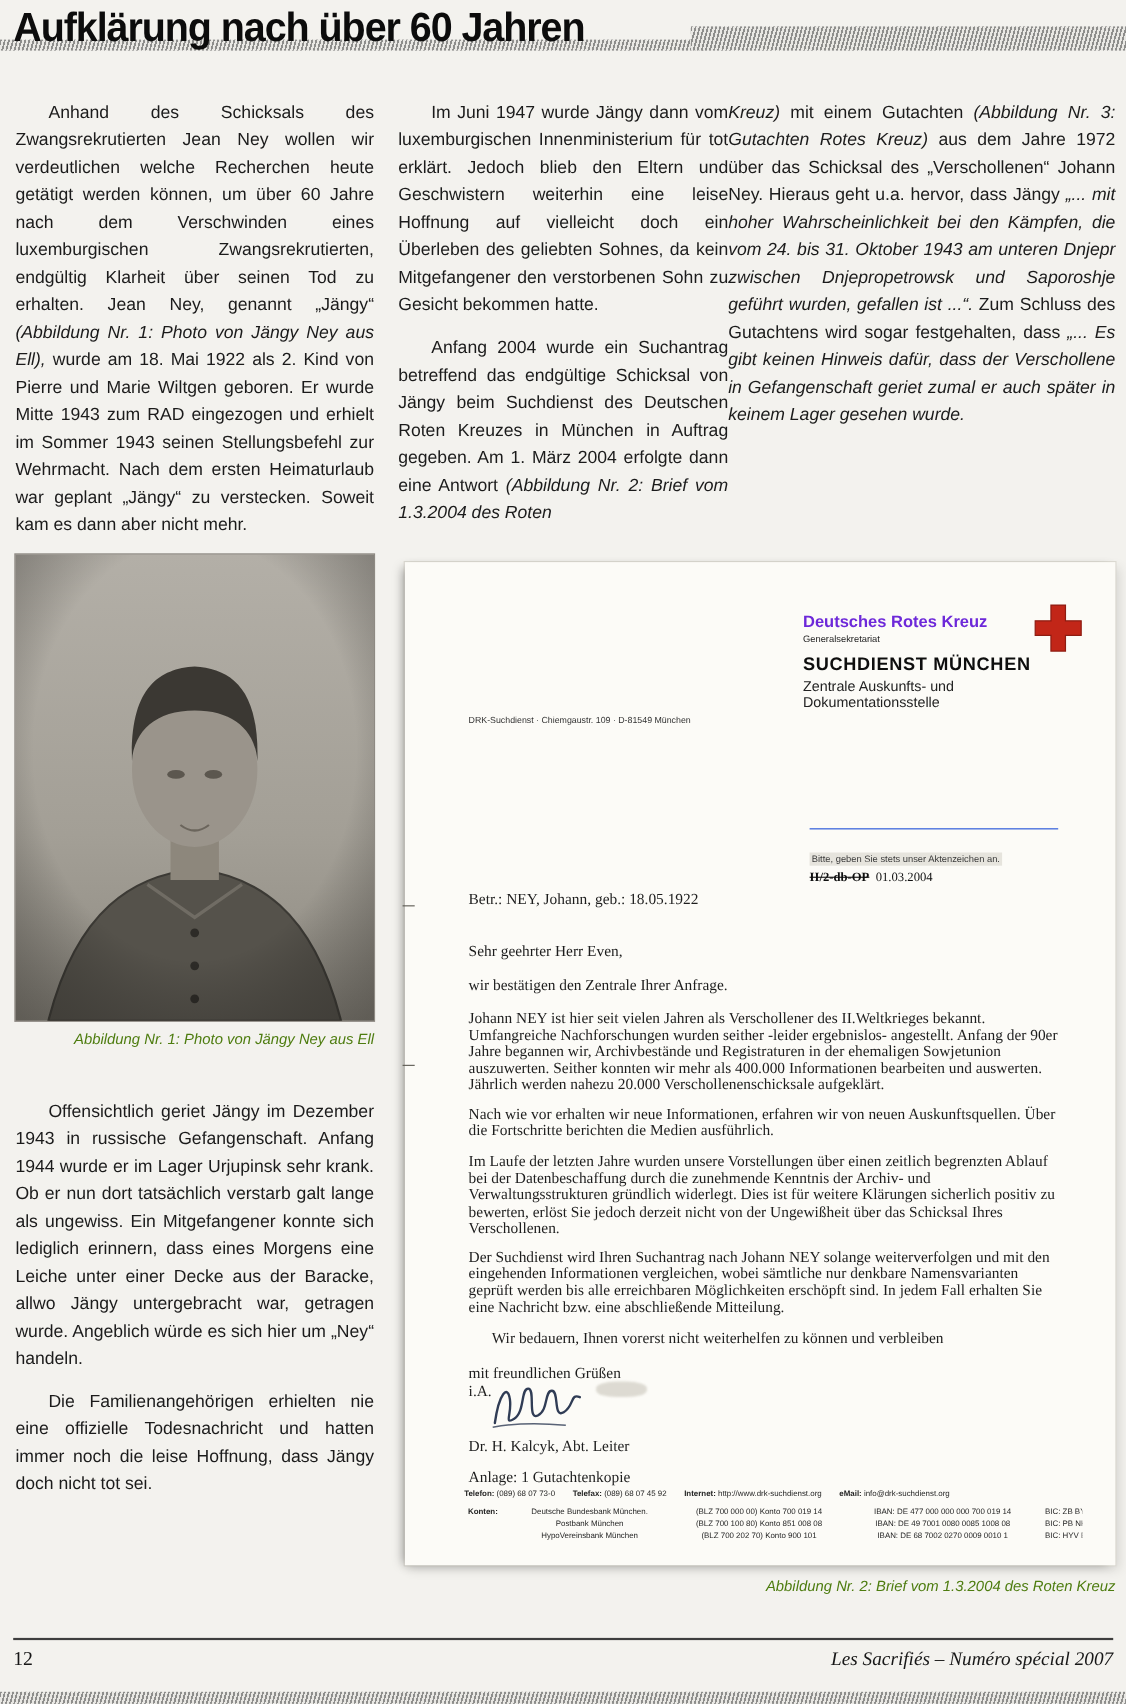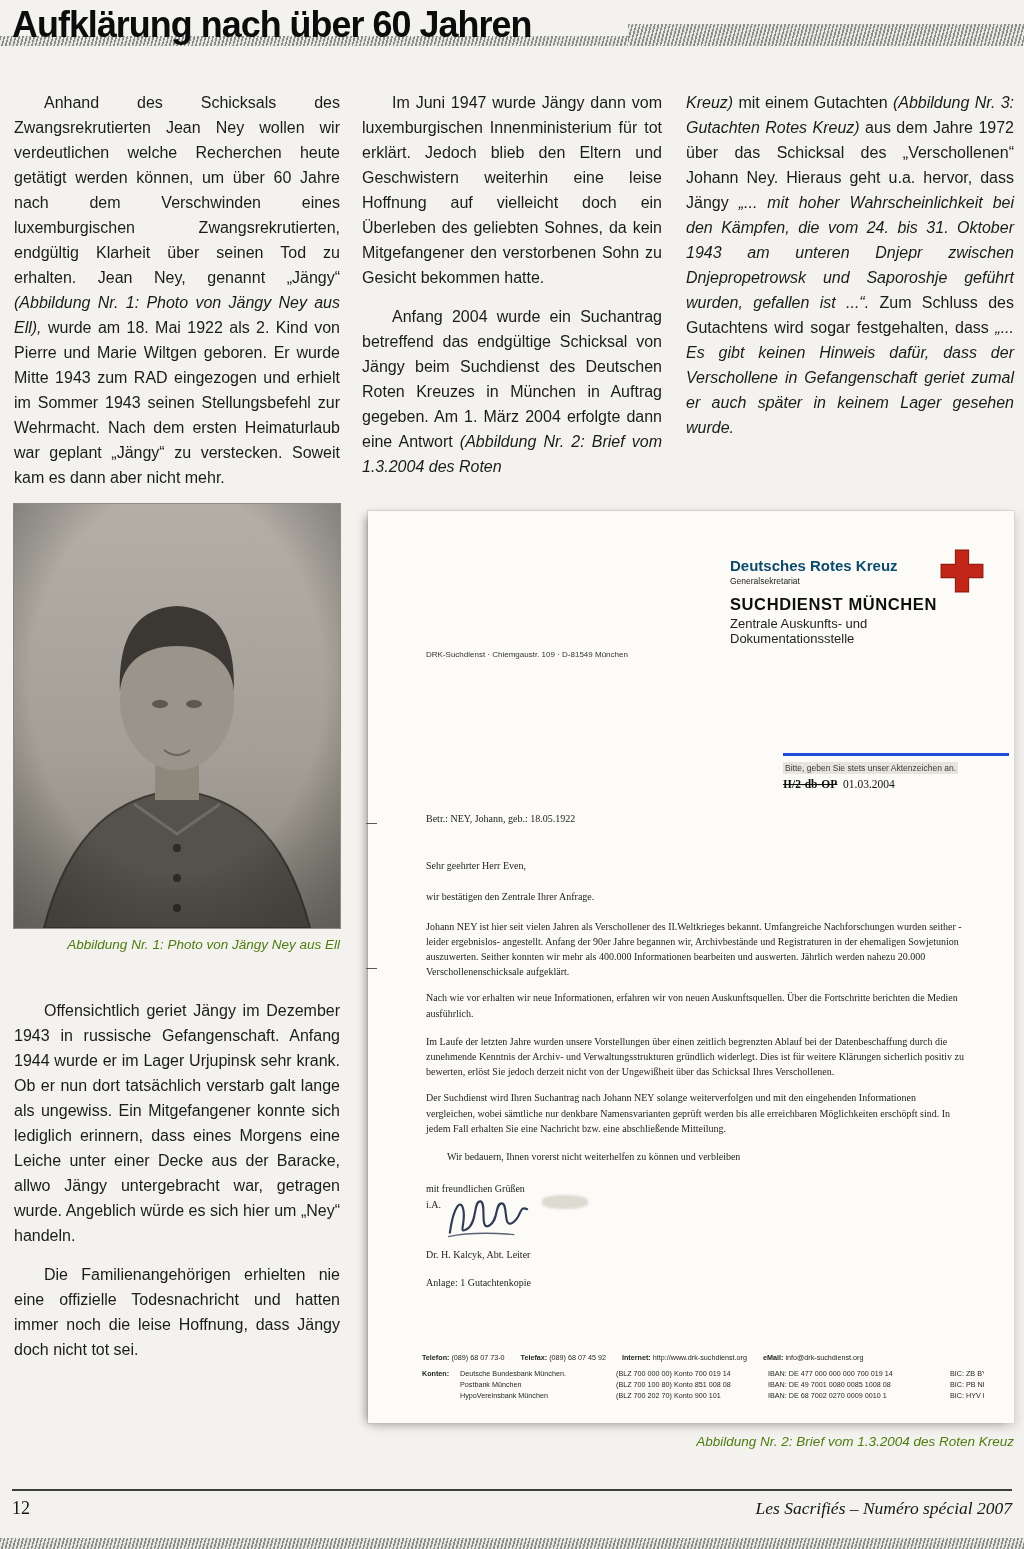--- a/index.html
+++ b/index.html
@@ -23,21 +23,21 @@
     position: absolute; top: 4px; left: 12px;
     font-size: 37px; font-weight: bold; letter-spacing: -1px;
     color: #0c0c0c; z-index: 2; transform: scaleX(0.97); transform-origin: left;
   }
 
   
   .content { position: absolute; top: 90px; left: 14px; right: 12px; display: flex; gap: 22px; }
   .col { font-size: 16px; line-height: 25px; text-align: justify; hyphens: auto; }
   .col1 { width: 326px; flex: none; }
   .right-area { flex: 1; display: flex; flex-direction: column; }
-  .toprow { display: flex; gap: 24px; }
+  .toprow { display: flex; }
   .col2 { width: 300px; flex: none; }
   .col3 { flex: 1; }
   .col p { margin-bottom: 14px; }
   .indent { text-indent: 30px; }
   .it { font-style: italic; }
 
   
   .photo {
     width: 326px; height: 424px; margin: 12px 0 8px;
     background: #a9a59d; box-shadow: 0 0 0 1px #8e8a83;
@@ -48,51 +48,51 @@
 
   
   .letter-wrap { margin-top: 18px; margin-left: 6px; }
   .letter {
     position: relative; width: 646px; height: 912px;
     background: #fcfbf7;
     box-shadow: -5px 2px 9px -3px rgba(0,0,0,0.35), 0 0 0 1px #dcdad2, 3px 4px 10px rgba(0,0,0,0.12);
     font-family: "Liberation Serif", serif; color: #1d1d1d;
   }
   .letterhead { position: absolute; top: 46px; left: 362px; width: 256px; font-family: "Liberation Sans", sans-serif; }
-  .org-name { font-size: 15px; font-weight: bold; color: #0c4a6e; }
+  .org-name { font-size: 15px; font-weight: bold; color: #6d28d9; }
   .org-sub { font-size: 8.5px; margin-top: 2px; color: #222; }
   .dept { font-size: 16.5px; font-weight: bold; letter-spacing: 0.6px; margin-top: 9px; color: #0e0e0e; }
   .dept-sub { font-size: 13px; margin-top: 2px; color: #222; }
   .cross-icon { position: absolute; right: 2px; top: -8px; width: 44px; height: 44px; }
   .sender-line { position: absolute; top: 139px; left: 58px; font-size: 8px; font-family: "Liberation Sans", sans-serif; color: #333; }
   .recipient { position: absolute; top: 170px; left: 58px; font-size: 11.5px; line-height: 15px; }
   .recipient .city { margin-top: 15px; }
-  .ref-block { position: absolute; top: 242px; left: 368px; width: 226px; border-top: 3px solid #1d4ed8; padding-top: 1px; margin-left: 47px; }
+  .ref-block { position: absolute; top: 242px; left: 368px; width: 226px; border-top: 1px solid #1d4ed8; padding-top: 17px; }
   .ref-note { font-size: 8.5px; font-family: "Liberation Sans", sans-serif; background: #e6e4dd; color: #3a3a3a; padding: 1px 2px; display: inline-block; }
   .ref-number { font-size: 11.5px; margin-top: 3px; color: #101010; }
   .ref-code { text-decoration: line-through; font-weight: bold; }
   .fold-mark { position: absolute; left: -2px; width: 11px; border-top: 1.5px solid #5a5850; }
   .fm1 { top: 312px; } .fm2 { top: 457px; }
 
-  .letter-body { position: absolute; top: 300px; left: 58px; width: 540px; font-size: 10px; line-height: 15.2px; }
+  .letter-body { position: absolute; top: 300px; left: 58px; width: 540px; font-size: 14px; line-height: 15.2px; }
   .lb-subject { margin-bottom: 32px; }
   .lb-salutation { margin-bottom: 16px; }
   .lb-p1 { margin-bottom: 14px; }
   .lb-p { margin-bottom: 11px; }
   .lb-p-lg { margin-bottom: 13px; }
   .lb-p6 { margin-bottom: 17px; margin-left: 21px; }
   .sig-area { position: relative; height: 86px; }
   .sig-closing { position: absolute; top: 0; left: 0; text-align: center; }
   .sig-ia { position: absolute; top: 16px; left: 0; }
   .signature-svg { position: absolute; left: 18px; top: 8px; width: 88px; height: 56px; }
   .sig-smudge { position: absolute; left: 116px; top: 14px; width: 46px; height: 14px; background: #c9c5ba; filter: blur(1px); opacity: .6; border-radius: 40%; }
   .signer { position: absolute; top: 66px; left: 0; }
   .enclosure { margin-top: 8px; }
 
-  .letter-footer { position: absolute; left: 54px; right: 30px; bottom: 22px; font-family: "Liberation Sans", sans-serif; font-size: 7.2px; line-height: 11px; color: #1f1f1f; }
+  .letter-footer { position: absolute; left: 54px; right: 30px; bottom: 22px; font-family: "Liberation Sans", sans-serif; font-size: 7.2px; line-height: 11px; color: #1f1f1f; text-align: center; }
   .contact-row { display: flex; gap: 16px; margin-bottom: 5px; }
   .contact-row b { font-weight: bold; }
   .acct-grid { display: grid; grid-template-columns: 34px 152px 148px 178px auto; column-gap: 4px; }
   .acct-grid .cell { white-space: nowrap; overflow: hidden; }
   .acct-label { font-weight: bold; }
   .letter-caption { margin: 10px 0 0 4px; }
 
   
   .page-footer {
     position: absolute; left: 12px; right: 12px; top: 1489px;

